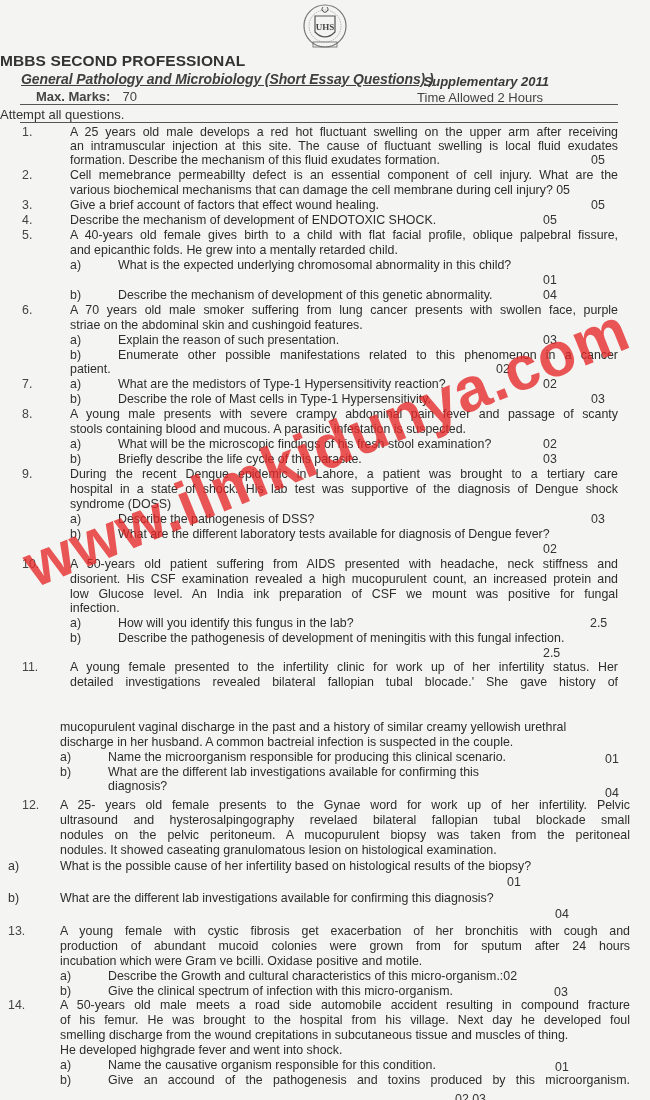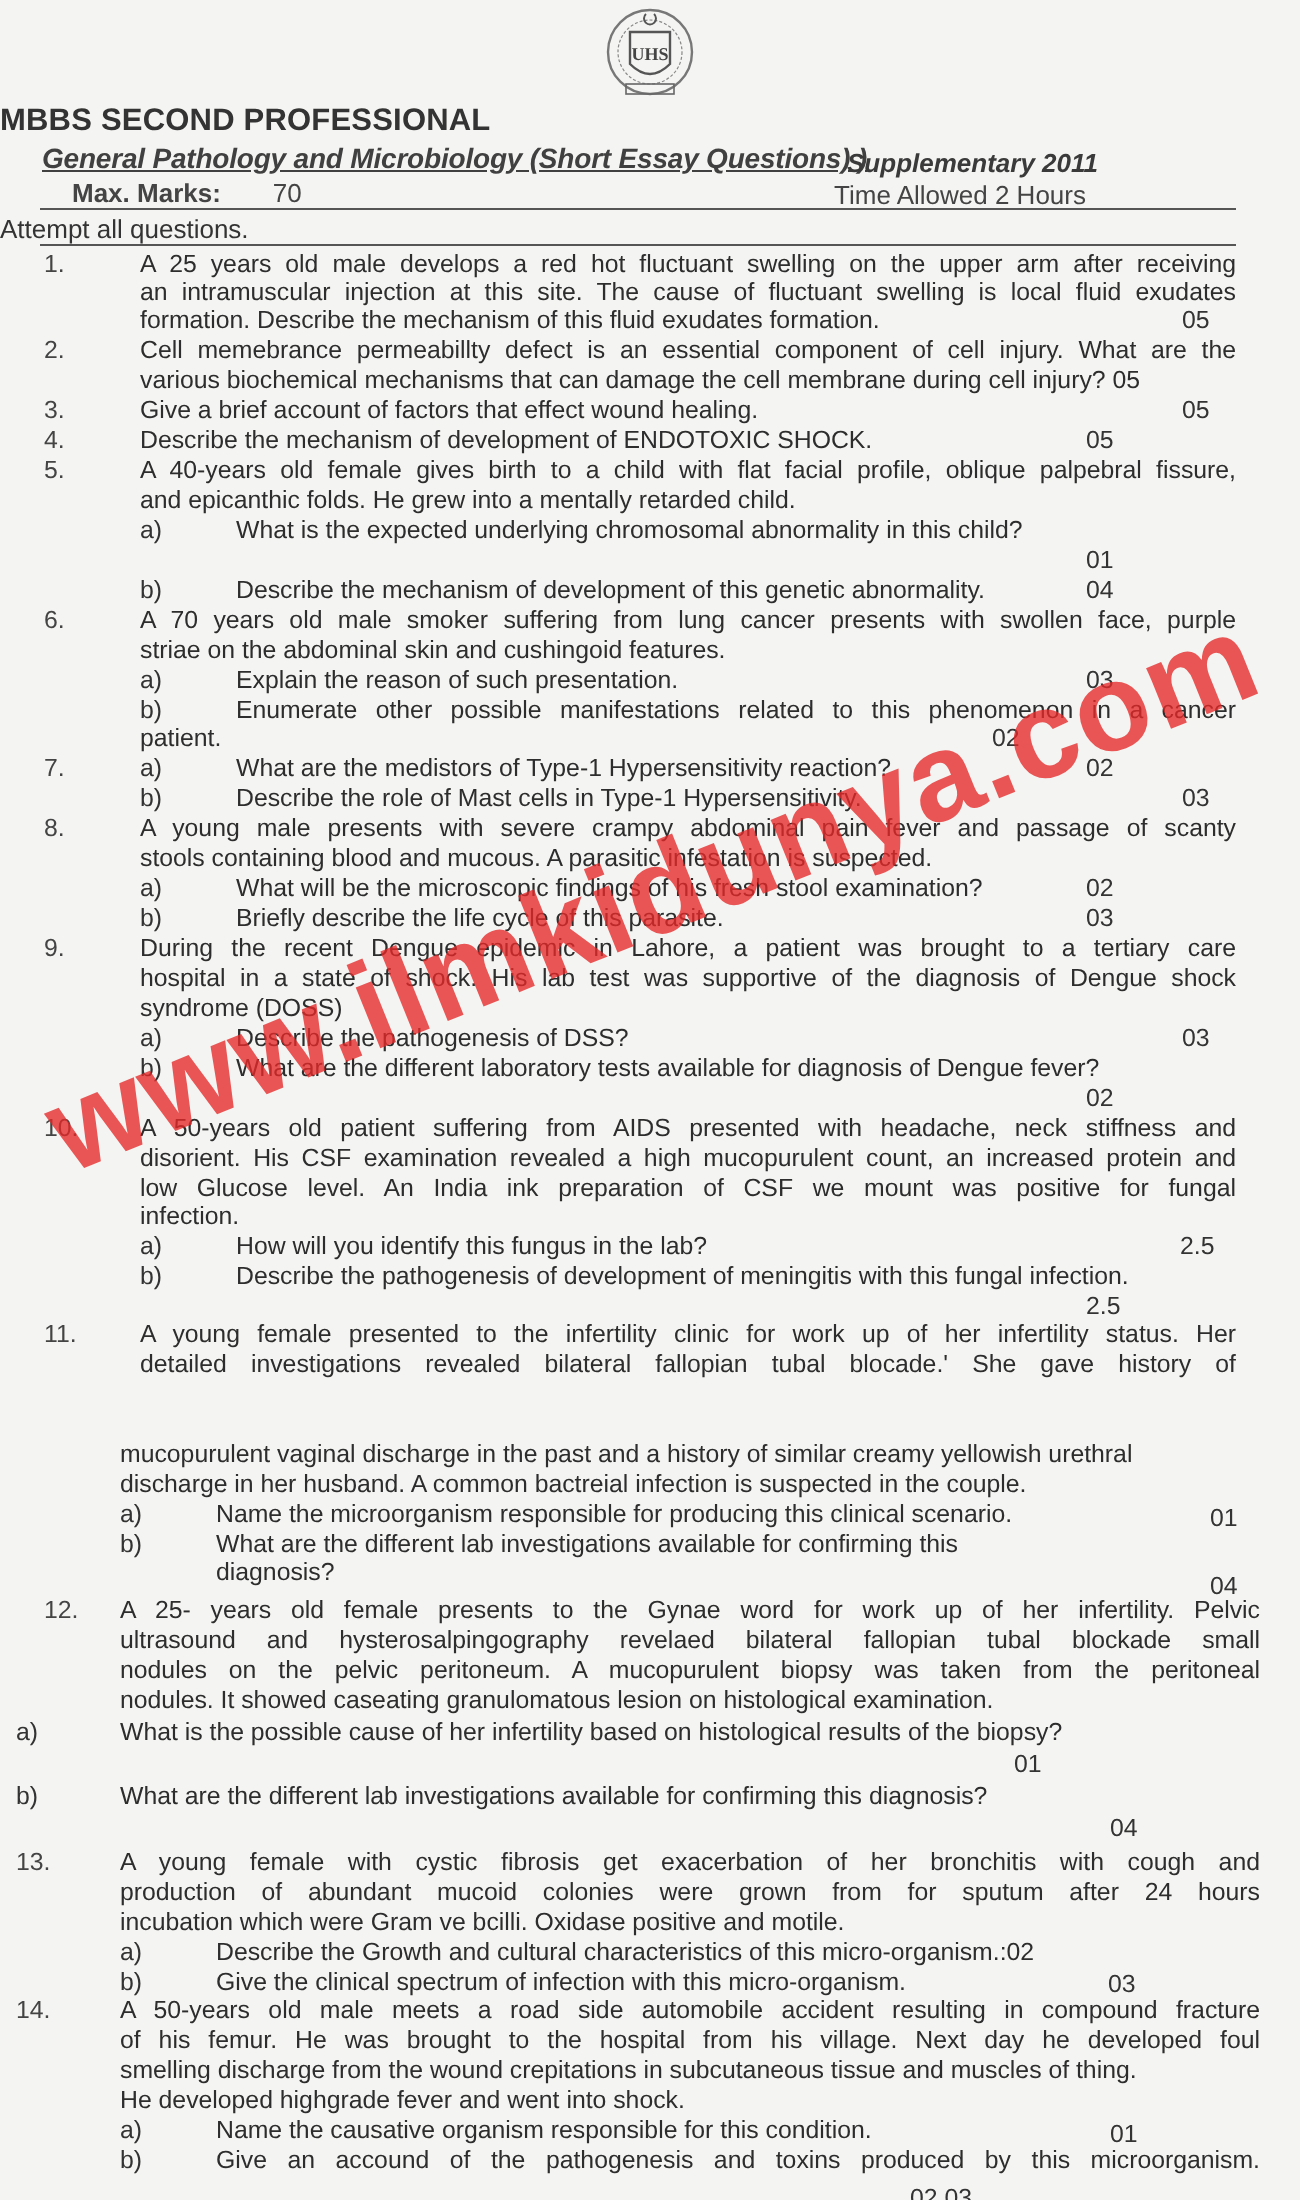--- a/index.html
+++ b/index.html
@@ -21,21 +21,21 @@
   }
   .subtitle {
     position: absolute; left: 21px; top: 71px; font-size: 14px;
     font-weight: bold; font-style: italic; color: #404040; letter-spacing: -0.1px; text-decoration: underline;
   }
   .supp {
     position: absolute; right: 40px; top: 74px; font-size: 13px;
     font-weight: bold; font-style: italic; color: #3a3a3a;
   }
   .maxmarks { position: absolute; left: 36px; top: 89px; font-size: 13px; color: #444; }
-  .maxmarks span { margin-left: 26px; text-align: right; }
+  .maxmarks span { margin-left: 12px; text-align: right; }
   .timeallowed { position: absolute; right: 46px; top: 90px; font-size: 13px; color: #444; }
   .rule1 { position: absolute; left: 20px; top: 104px; width: 598px; height: 0; border-top: 1.5px solid #555; }
   .attempt { position: absolute; left: 0; width: 650px; top: 107px; text-align: left; font-size: 13px; color: #333; }
   .rule2 { position: absolute; left: 20px; top: 122px; width: 598px; height: 0; border-top: 1.2px solid #555; }
 
   .line { position: absolute; font-size: 12.4px; line-height: 14px; white-space: nowrap; color: #2d2d2d; }
   .justify { text-align: justify; text-align-last: justify; white-space: normal; }
   .num { position: absolute; left: 22px; font-size: 12.4px; line-height: 14px; color: #444; }
   .sub { position: absolute; font-size: 12.4px; line-height: 14px; color: #333; }
   .mark { position: absolute; font-size: 12.4px; line-height: 14px; color: #333; }

